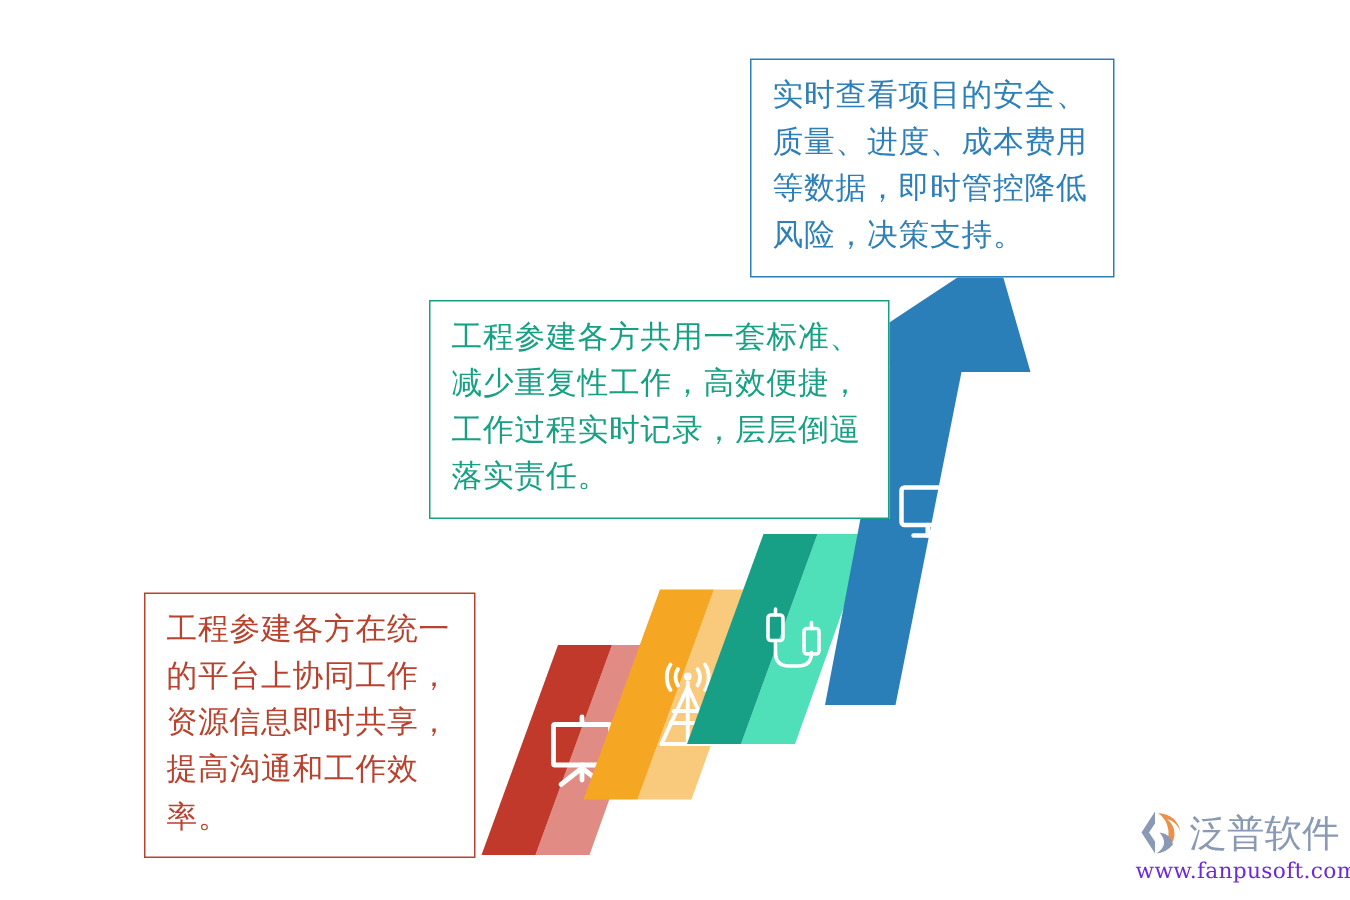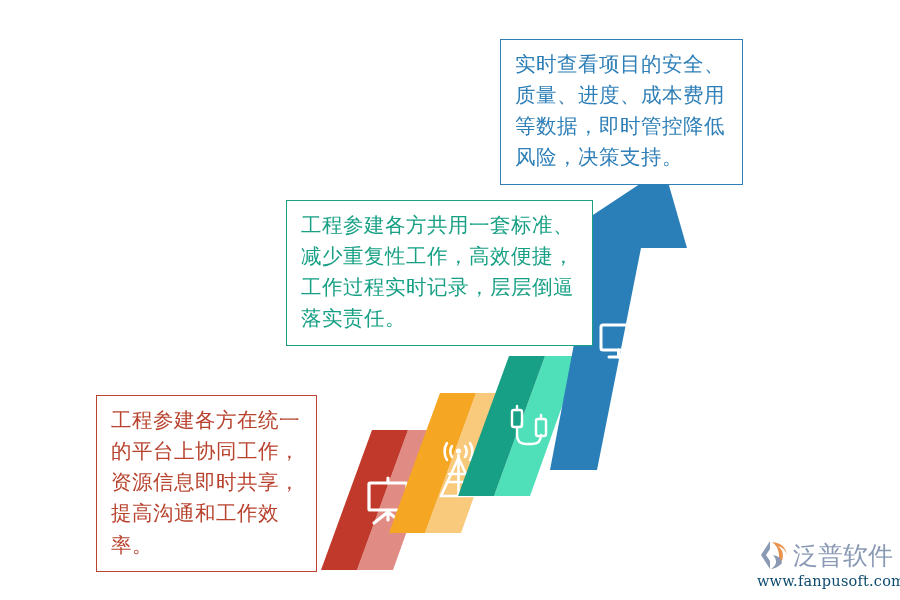--- a/index.html
+++ b/index.html
@@ -87,21 +87,21 @@
   #logo-word {
     font-size: 25px;
     color: #8a9ab5;
     letter-spacing: 0px;
     line-height: 1;
     margin-left: 2px;
     font-family: "DejaVu Sans", "Liberation Sans", sans-serif;
   }
   #logo-url {
     font-size: 14.5px;
-    color: #0c4a6e;
+    color: #6d28d9;
     letter-spacing: 0.2px;
     margin-top: 1px;
     font-family: "DejaVu Serif", "Liberation Serif", serif;
   }
 </style>
 </head>
 <body>
 
 <div id="stage">
 

